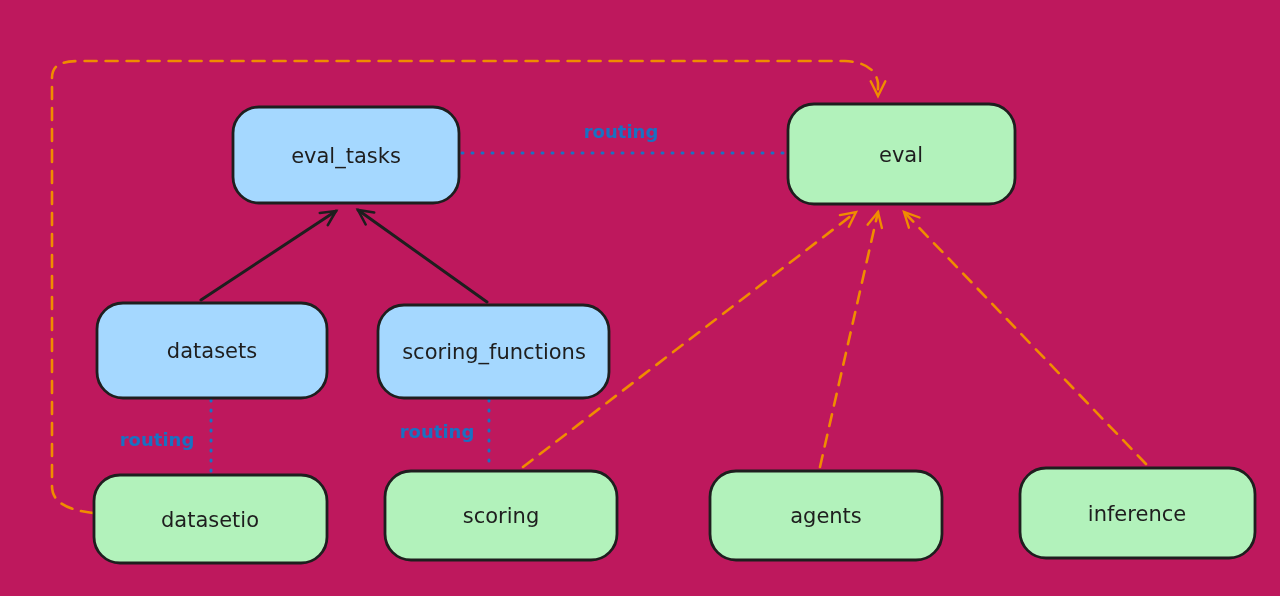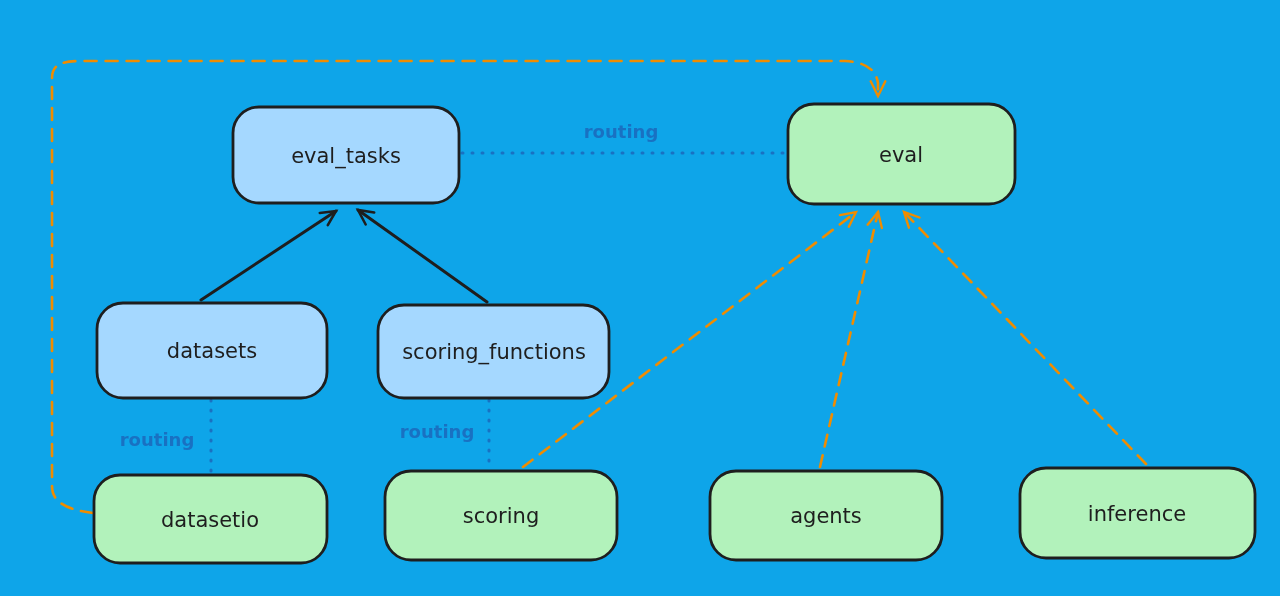--- a/index.html
+++ b/index.html
@@ -1,18 +1,18 @@
 <!DOCTYPE html>
 <html><head>
 <meta charset="utf-8">
 <style>
   html, body { margin: 0; padding: 0; background: #ffffff; }
   .canvas {
     width: 1280px; height: 596px;
-    background: #0ea5e9;
+    background: #be185d;
     position: relative;
     overflow: hidden;
   }
   svg { display: block; }
   .node-rect {
     stroke: #1e1e1e;
     stroke-width: 2.8;
   }
   .node-label {
     font-family: "DejaVu Sans", sans-serif;

